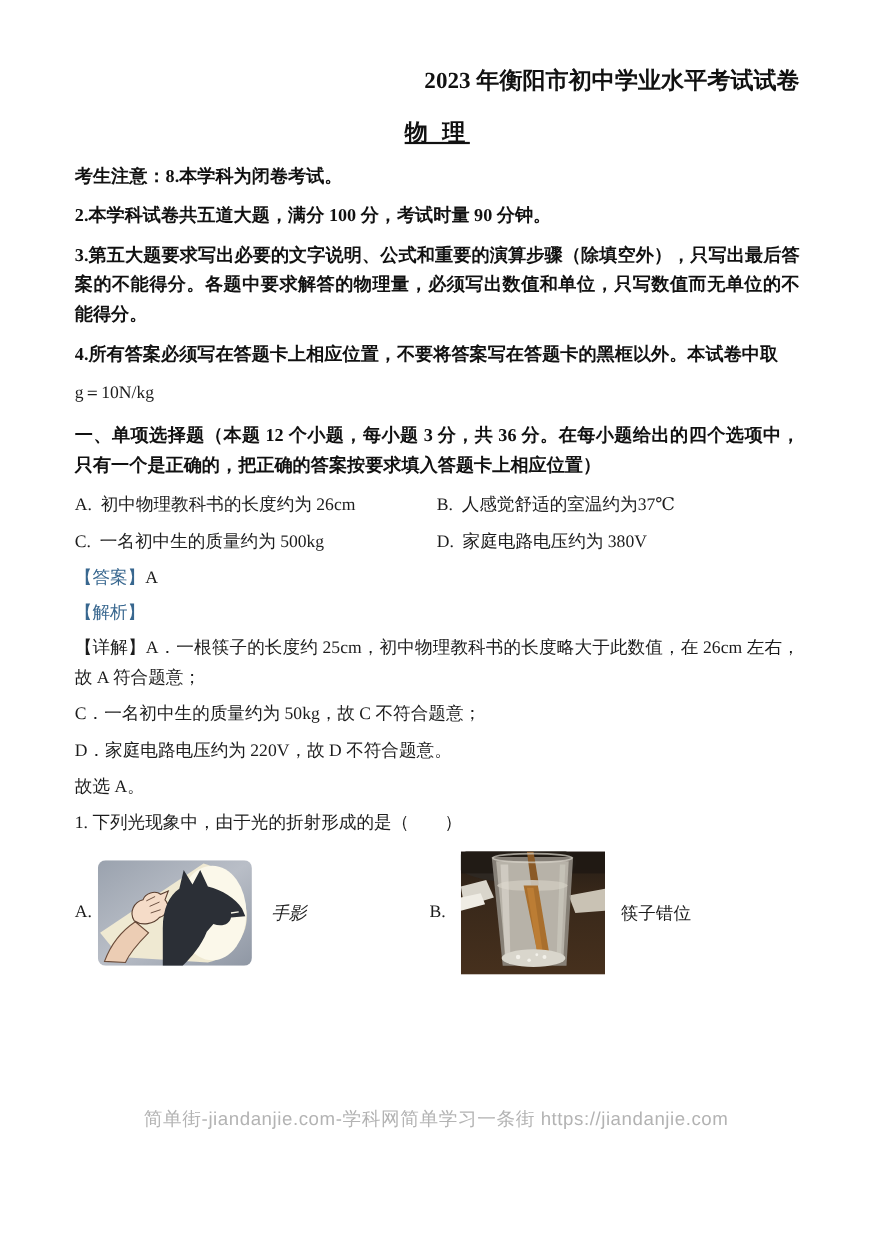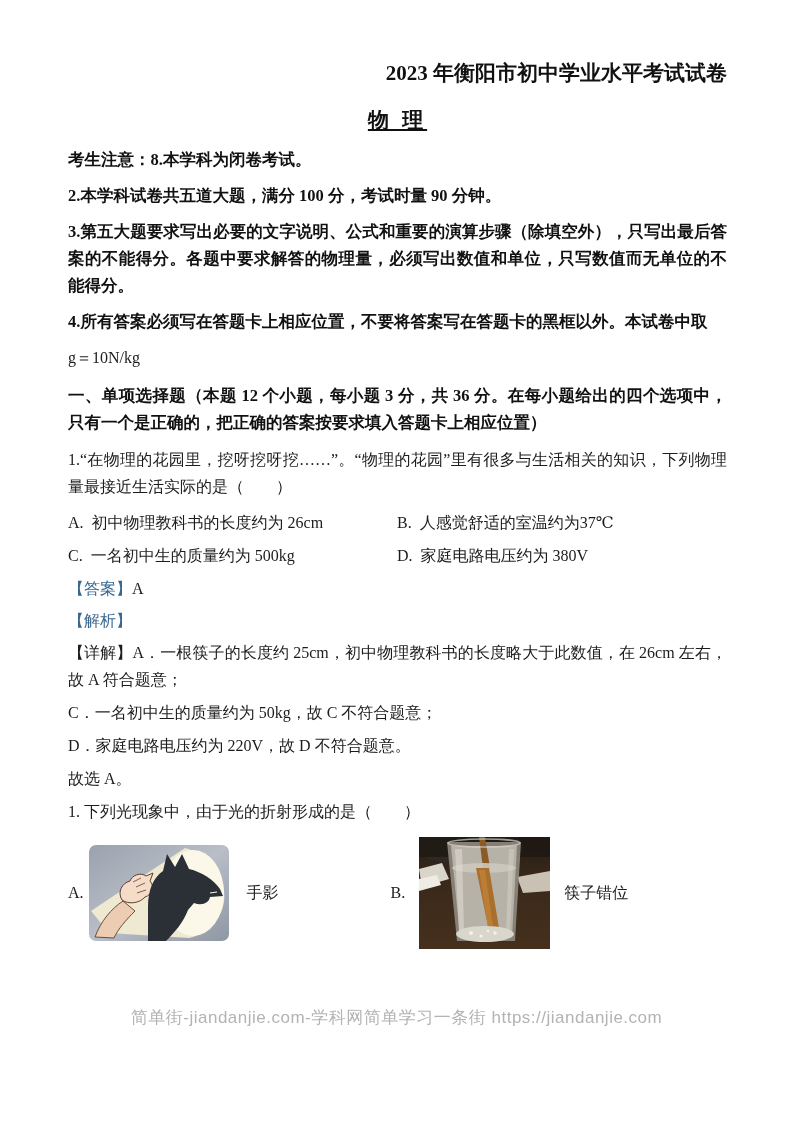--- a/index.html
+++ b/index.html
@@ -27,21 +27,21 @@
   .opt-label { margin-right:8px; }
   .tag-blue { color:#38678f; }
   .ans-line { margin-bottom:5px; }
   .ana-line { margin-bottom:5px; }
   .detail-p { margin-bottom:6px; }
   .fig-row { display:flex; align-items:center; margin-top:12px; height:112px; }
   .fig-label { font-size:16px; flex:none; margin-right:5px; }
   .fig-a { width:140px; height:96px; flex:none; margin-right:18px; }
   .fig-b { width:131px; height:112px; flex:none; margin-right:14px; }
   .fig-caption { font-size:16px; flex:none; }
-  .cap-a { margin-right:112px; }
+  .cap-a { margin-right:112px;font-style:italic; }
   .fig-label-b { margin-right:14px; }
   .footer {
     position:absolute; top:1006px; left:0; width:793px; text-align:center;
     font-family:"Liberation Sans","DejaVu Sans",sans-serif;
     font-size:17px; color:#b3b3b3; letter-spacing:0.5px;
   }
 </style>
 </head>
 <body>
 
@@ -51,21 +51,20 @@
   <div class="subject">物 理</div>
 
   <p class="bold">考生注意：8.本学科为闭卷考试。</p>
   <p class="bold">2.本学科试卷共五道大题，满分 100 分，考试时量 90 分钟。</p>
   <p class="bold">3.第五大题要求写出必要的文字说明、公式和重要的演算步骤（除填空外），只写出最后答案的不能得分。各题中要求解答的物理量，必须写出数值和单位，只写数值而无单位的不能得分。</p>
   <p class="bold" style="margin-bottom:9px;">4.所有答案必须写在答题卡上相应位置，不要将答案写在答题卡的黑框以外。本试卷中取</p>
   <p class="gline">g＝10N/kg</p>
 
   <p class="bold section-heading">一、单项选择题（本题 12 个小题，每小题 3 分，共 36 分。在每小题给出的四个选项中，只有一个是正确的，把正确的答案按要求填入答题卡上相应位置）</p>
 
-  <p>1.“在物理的花园里，挖呀挖呀挖……”。“物理的花园”里有很多与生活相关的知识，下列物理量最接近生活实际的是（　　）</p>
 
   <div class="opt-row">
     <div class="opt opt-left">
       <span class="opt-label">A.</span><span>初中物理教科书的长度约为 26cm</span>
     </div>
     <div class="opt">
       <span class="opt-label">B.</span><span>人感觉舒适的室温约为37℃</span>
     </div>
   </div>
   <div class="opt-row">

